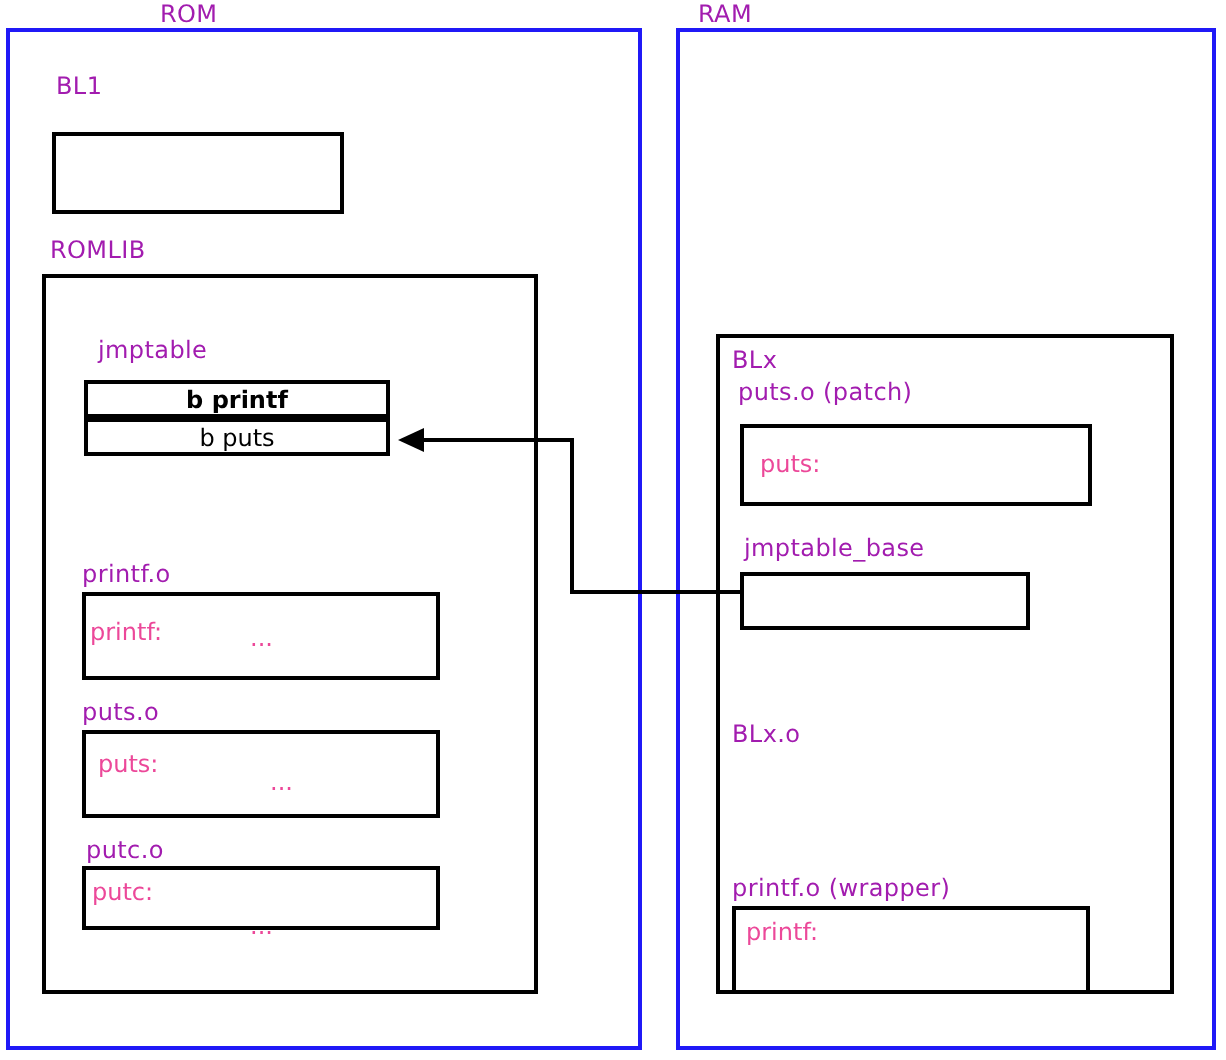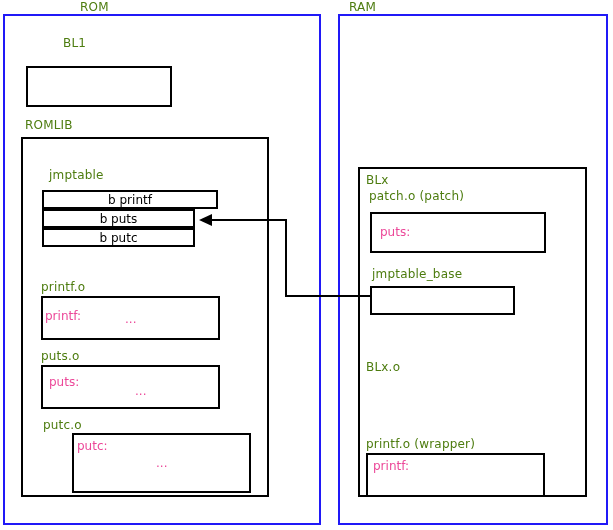--- a/index.html
+++ b/index.html
@@ -14,21 +14,21 @@
   #canvas {
     position: relative;
     width: 613px;
     height: 530px;
     background: #ffffff;
     overflow: hidden;
   }
   .lbl {
     position: absolute;
     font-size: 12px;
-    color: #4d7c0f;
+    color: #a21caf;
     white-space: nowrap;
     line-height: 14px;
     letter-spacing: 0.2px;
   }
   .region {
     position: absolute;
     border: 2px solid #2019f7;
     background: transparent;
     box-sizing: border-box;
   }
@@ -71,63 +71,62 @@
 </style>
 </head>
 <body>
 
 <div id="canvas">
 
   <div class="lbl" style="left:80px; top:0px;">ROM</div>
 
   <div class="region" style="left:3px; top:14px; width:318px; height:511px;"></div>
 
-  <div class="lbl" style="left:28px; top:36px;margin-left:35px;">BL1</div>
+  <div class="lbl" style="left:28px; top:36px;">BL1</div>
 
   <div class="box" style="left:26px; top:66px; width:146px; height:41px;">
     <span class="box-text" style="left:6px; top:4px;"></span>
   </div>
 
   <div class="lbl" style="left:25px; top:118px;">ROMLIB</div>
 
   <div class="box" style="left:21px; top:137px; width:248px; height:360px;"></div>
 
   <div class="lbl" style="left:49px; top:168px;">jmptable</div>
 
-  <div class="jmprow" style="left:42px; top:190px; width:176px; height:19px;">b printf</div>
+  <div class="jmprow" style="left:42px; top:190px; width:153px; height:19px;font-weight:bold;">b printf</div>
   <div class="jmprow" style="left:42px; top:209px; width:153px; height:19px;">b puts</div>
-  <div class="jmprow" style="left:42px; top:228px; width:153px; height:19px;">b putc</div>
 
   <div class="lbl" style="left:41px; top:280px;">printf.o</div>
   <div class="box" style="left:41px; top:296px; width:179px; height:44px;">
     <span class="box-text" style="left:2px; top:11px;">printf:</span>
     <span class="box-text" style="left:82px; top:14px;">...</span>
   </div>
 
   <div class="lbl" style="left:41px; top:349px;">puts.o</div>
   <div class="box" style="left:41px; top:365px; width:179px; height:44px;">
     <span class="box-text" style="left:6px; top:8px;">puts:</span>
     <span class="box-text" style="left:92px; top:17px;">...</span>
   </div>
 
   <div class="lbl" style="left:43px; top:418px;">putc.o</div>
-  <div class="box" style="left:41px; top:433px; width:179px; height:60px;margin-left:31px;">
+  <div class="box" style="left:41px; top:433px; width:179px; height:32px;">
     <span class="box-text" style="left:3px; top:4px;">putc:</span>
     <span class="box-text" style="left:82px; top:21px;">...</span>
   </div>
 
   <div class="lbl" style="left:349px; top:0px;">RAM</div>
 
   <div class="region" style="left:338px; top:14px; width:270px; height:511px;"></div>
 
   <div class="box" style="left:358px; top:167px; width:229px; height:330px;"></div>
 
   <div class="lbl" style="left:366px; top:173px;">BLx</div>
 
-  <div class="lbl" style="left:369px; top:189px;">patch.o (patch)</div>
+  <div class="lbl" style="left:369px; top:189px;">puts.o (patch)</div>
   <div class="box" style="left:370px; top:212px; width:176px; height:41px;">
     <span class="box-text" style="left:8px; top:11px;">puts:</span>
   </div>
 
   <div class="lbl" style="left:372px; top:267px;">jmptable_base</div>
   <div class="box" style="left:370px; top:286px; width:145px; height:29px;">
     <span class="box-text" style="left:6px; top:5px;"></span>
   </div>
 
   <div class="lbl" style="left:366px; top:360px;">BLx.o</div>

